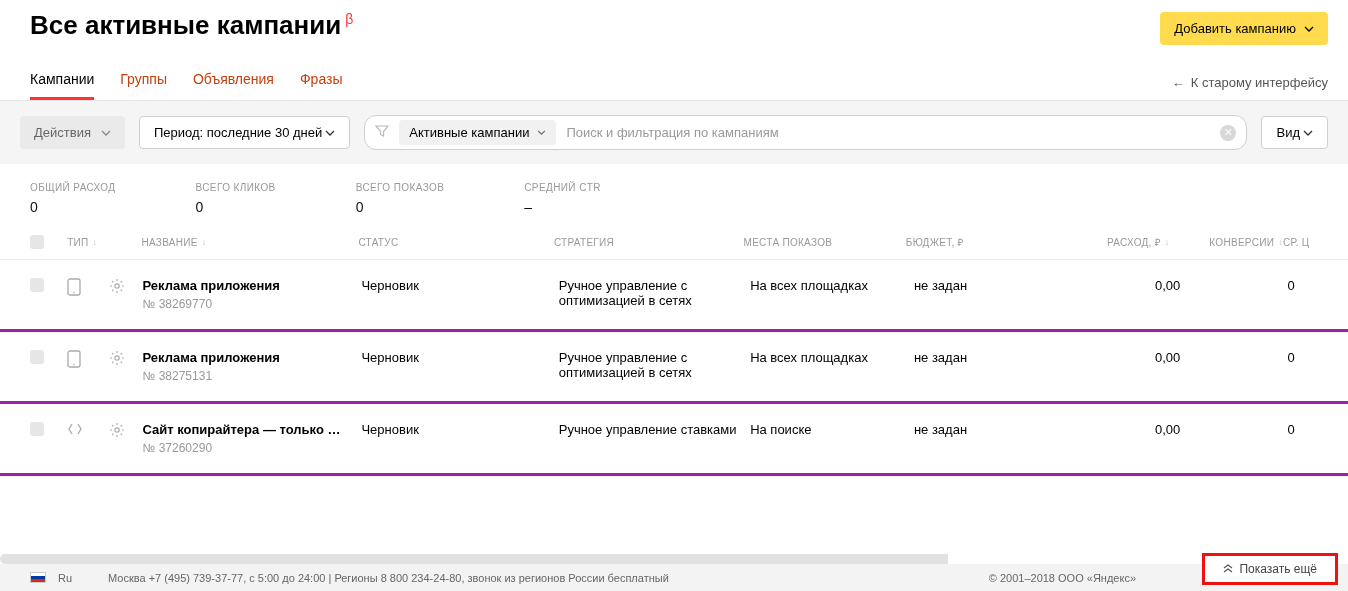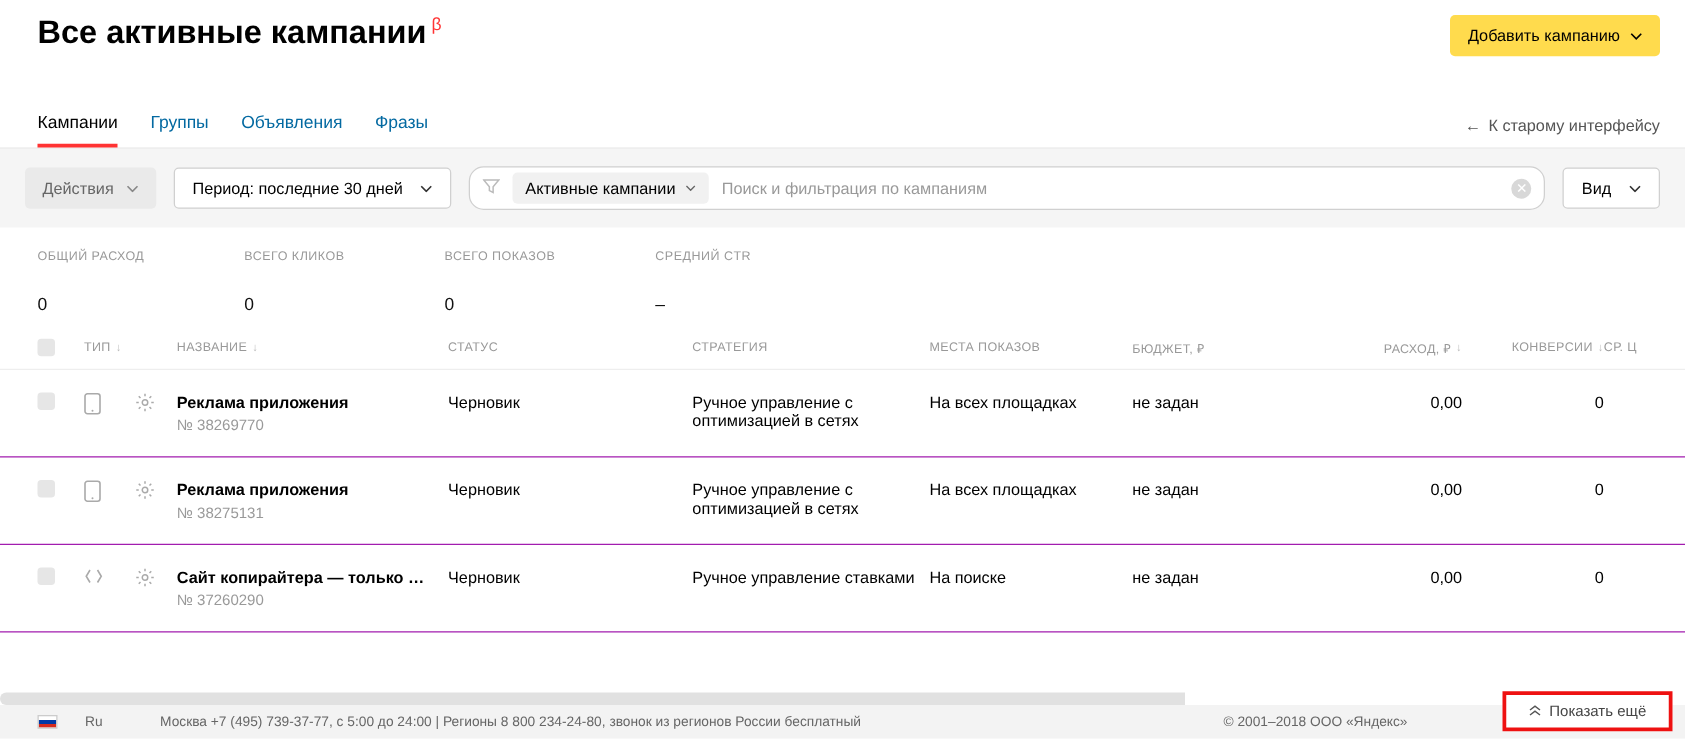--- a/index.html
+++ b/index.html
@@ -8,71 +8,71 @@
 
   
   .hdr{display:flex;justify-content:space-between;align-items:flex-start;padding:12px 20px 0 30px}
   .title{font-size:26px;font-weight:700;line-height:1}
   .title sup{color:#f33;font-size:14px;font-weight:400;vertical-align:top;margin-left:4px}
   .add-btn{background:#ffdb4d;border:none;border-radius:4px;padding:9px 14px;font-size:13px;cursor:pointer;display:flex;align-items:center;gap:8px}
   .chev{display:inline-block}
   .chev svg{display:block}
 
   
-  .tabrow{display:flex;justify-content:space-between;align-items:flex-end;padding:0 20px 0 30px;margin-top:44px;border-bottom:1px solid #e5e5e5}
+  .tabrow{display:flex;justify-content:space-between;align-items:flex-end;padding:0 20px 0 30px;margin-top:26px;border-bottom:1px solid #e5e5e5}
   .tabs{display:flex;gap:26px}
-  .tab{padding-bottom:10px;color:#0369a1;font-size:14px;cursor:pointer}
+  .tab{padding-bottom:10px;color:#c2410c;font-size:14px;cursor:pointer}
   .tab.active{color:#000;border-bottom:3px solid #f33;font-weight:400}
   .old-link{display:flex;align-items:center;gap:6px;color:#555;font-size:13px;padding-bottom:10px;cursor:pointer}
 
   
   .toolbar{background:#f5f5f5;padding:14px 20px;display:flex;gap:14px;align-items:center}
   .btn-plain{background:#eaeaea;border:none;border-radius:4px;padding:9px 14px;display:flex;align-items:center;gap:10px;color:#666;cursor:pointer;font-size:13px}
-  .btn-outline{background:#fff;border:1px solid #d0d0d0;border-radius:4px;padding:8px 14px;display:flex;align-items:center;gap:14px;cursor:pointer;font-size:13px}
+  .btn-outline{background:#fff;border:1px solid #d0d0d0;border-radius:4px;padding:8px 14px;display:flex;align-items:center;gap:3px;cursor:pointer;font-size:13px}
   .searchbox{flex:1;display:flex;align-items:center;background:#fff;border:1px solid #d0d0d0;border-radius:12px;padding:4px 10px 4px 10px;gap:10px}
   .chip{background:#f1f1f1;border-radius:4px;padding:5px 10px;display:flex;align-items:center;gap:8px;font-size:13px}
   .searchbox input{border:none;outline:none;flex:1;font-size:13px;color:#333;background:transparent}
   .searchbox input::placeholder{color:#999}
   .clear-x{width:16px;height:16px;border-radius:50%;background:#d8d8d8;display:flex;align-items:center;justify-content:center;color:#fff;font-size:11px;cursor:pointer}
   .funnel{color:#bbb}
 
   
   .stats{display:flex;gap:80px;padding:18px 30px 4px 30px}
-  .stat .label{font-size:10px;letter-spacing:.4px;color:#999;text-transform:uppercase;margin-bottom:24px}
+  .stat .label{font-size:10px;letter-spacing:.4px;color:#999;text-transform:uppercase;margin-bottom:6px}
   .stat .val{font-size:14px;color:#111}
 
   
   .thead{display:flex;align-items:center;padding:16px 20px 10px 30px;border-bottom:1px solid #eee}
   .th{font-size:10px;color:#999;letter-spacing:.3px;text-transform:uppercase;display:flex;align-items:center;gap:4px}
   .arrow-sort{color:#bbb;font-size:9px}
   .col-chk{width:38px}
   .col-type{width:42px}
   .col-gear{width:34px}
   .col-name{width:222px}
   .col-status{width:200px}
   .col-strat{width:194px}
   .col-place{width:166px}
   .col-budget{width:150px}
   .col-spend{width:120px;justify-content:flex-end;text-align:right}
   .col-conv{width:116px;justify-content:flex-end;text-align:right}
   .col-avg{width:46px}
 
-  .trow{display:flex;align-items:flex-start;padding:18px 20px 18px 30px;border-bottom:1px solid #a21caf}
+  .trow{display:flex;align-items:flex-start;padding:18px 8px 18px 30px;border-bottom:3px solid #a21caf}
   .cell{font-size:13px}
   .chkbox{width:14px;height:14px;border-radius:3px;background:#e6e6e6}
   .type-icon,.gear-icon{color:#999}
   .name-main{font-weight:700;font-size:13px;max-width:200px;white-space:nowrap;overflow:hidden;text-overflow:ellipsis}
   .name-sub{color:#999;font-size:12px;margin-top:4px}
   .num{text-align:right;width:100%}
 
   
   .hscroll{position:absolute;left:0;bottom:27px;height:10px;width:948px;background:#e1e1e1;border-radius:5px 0 0 5px}
 
   
-  .footer{position:absolute;left:0;right:0;bottom:0;height:27px;background:#f3f3f3;display:flex;align-items:center;padding:0 20px 0 30px;font-size:11px;color:#666;gap:22px}
+  .footer{position:absolute;left:0;right:0;bottom:0;height:27px;background:#f3f3f3;display:flex;align-items:center;padding:0 20px 0 30px;font-size:11px;color:#666;gap:12px}
   .flag{width:16px;height:11px;background:linear-gradient(#fff 33%,#0039a6 33% 66%,#d52b1e 66%);border:1px solid #ccc}
   .footer .spacer{flex:1}
   .show-more{position:absolute;right:10px;bottom:6px;border:3px solid #e11;padding:6px 18px;font-size:12px;color:#444;display:flex;align-items:center;gap:6px;background:#fff;cursor:pointer}
 </style>
 </head>
 <body>
 <div class="page">
 
 <div class="hdr">
   <div class="title">

